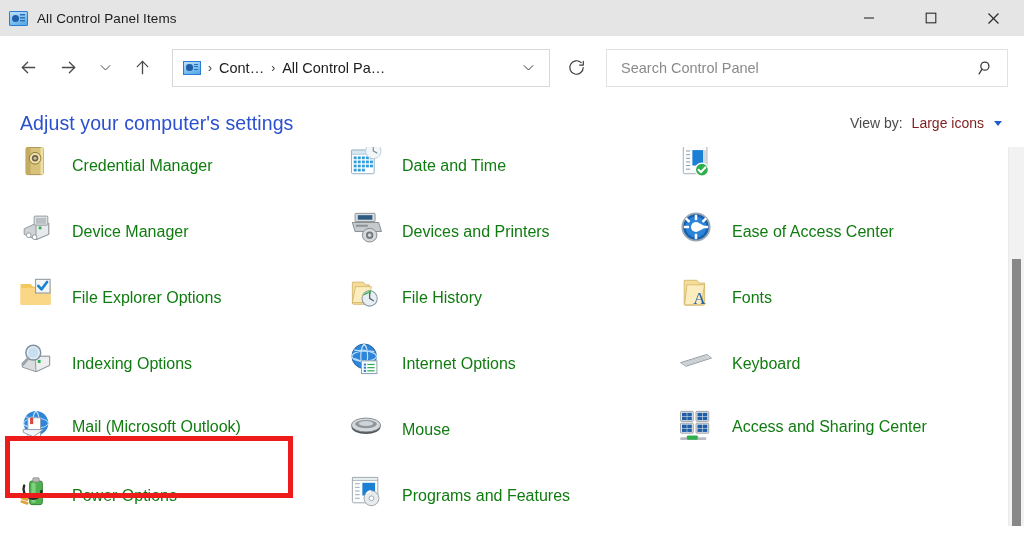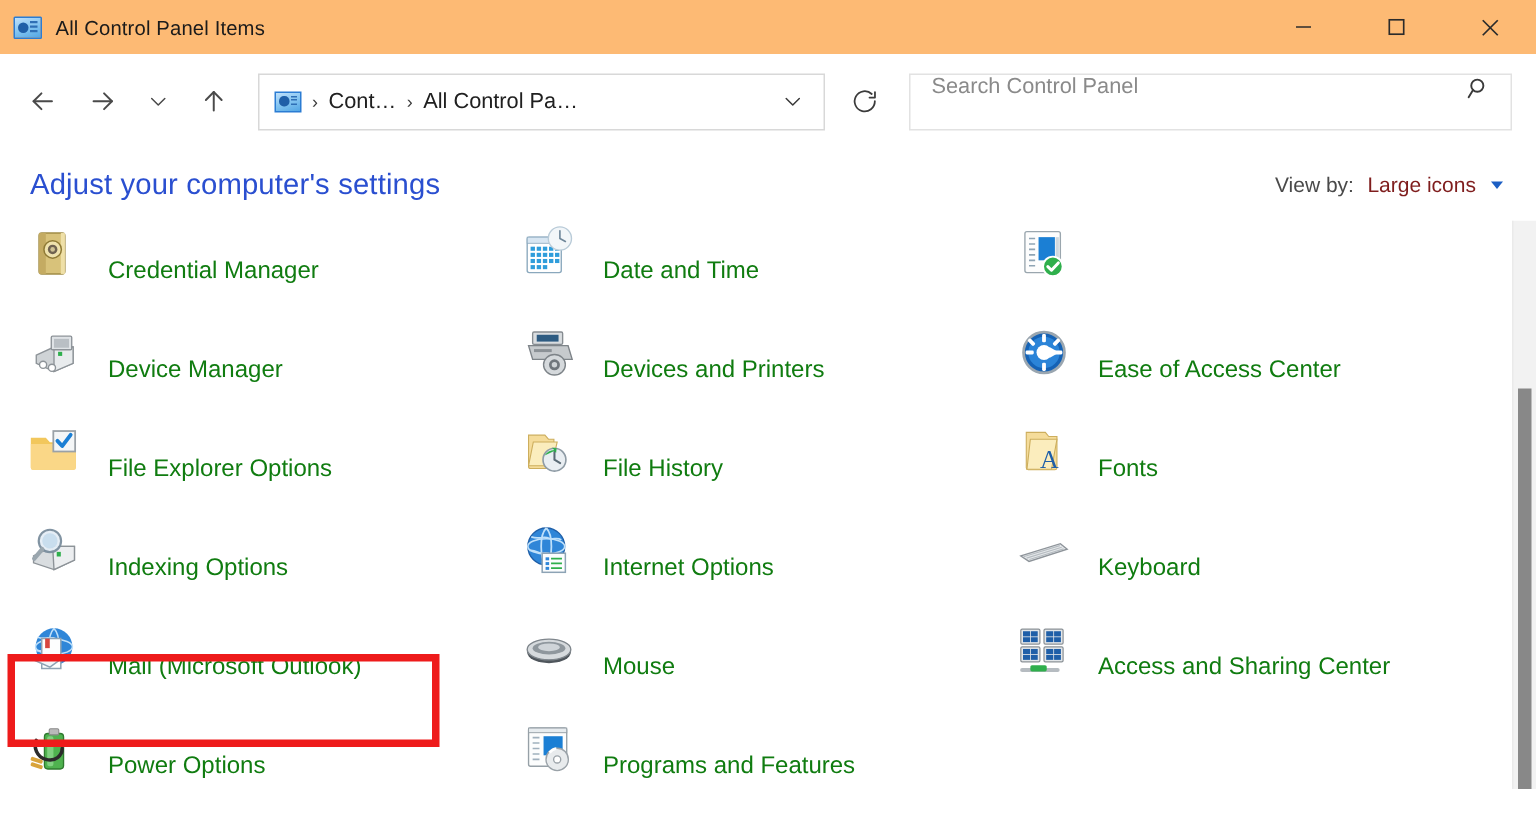--- a/index.html
+++ b/index.html
@@ -6,21 +6,21 @@
   html, body {
     width: 1024px; height: 545px;
     overflow: hidden;
     font-family: "Liberation Sans", sans-serif;
     background: #ffffff;
   }
 
   
   .titlebar {
     height: 36px;
-    background: #fdba74;
+    background: #e5e5e5;
     display: flex;
     align-items: center;
     position: relative;
   }
   .titlebar-left {
     display: flex; align-items: center;
     gap: 9px;
     padding-left: 9px;
   }
   .app-icon {
@@ -132,21 +132,21 @@
     width: 36px; height: 36px;
     display: flex; align-items: center; justify-content: center;
     color: #3b3b3b;
   }
   .searchbox {
     margin-left: 12px;
     flex: 1;
     height: 38px;
     border: 1px solid #e2e2e2;
     background: #fff;
-    display: flex; align-items: flex-start;
+    display: flex; align-items: center;
     padding: 0 12px 0 14px;
   }
   .searchbox input {
     flex: 1;
     border: 0; outline: 0;
     font-family: "Liberation Sans", sans-serif;
     font-size: 14.5px;
     color: #222;
     background: transparent;
   }
@@ -193,21 +193,21 @@
     position: absolute;
     left: 0; top: -22px;
     width: 1006px;
     display: grid;
     grid-template-columns: 330px 330px 330px;
     grid-auto-rows: 66px;
     padding-left: 14px;
   }
   .cell {
     display: flex;
-    align-items: flex-end;
+    align-items: center;
     gap: 14px;
     padding-top: 6px;
   }
   .cell-icon {
     width: 44px; height: 44px;
     flex: none;
     position: relative;
     display: flex; align-items: center; justify-content: center;
   }
   .cell-label {

